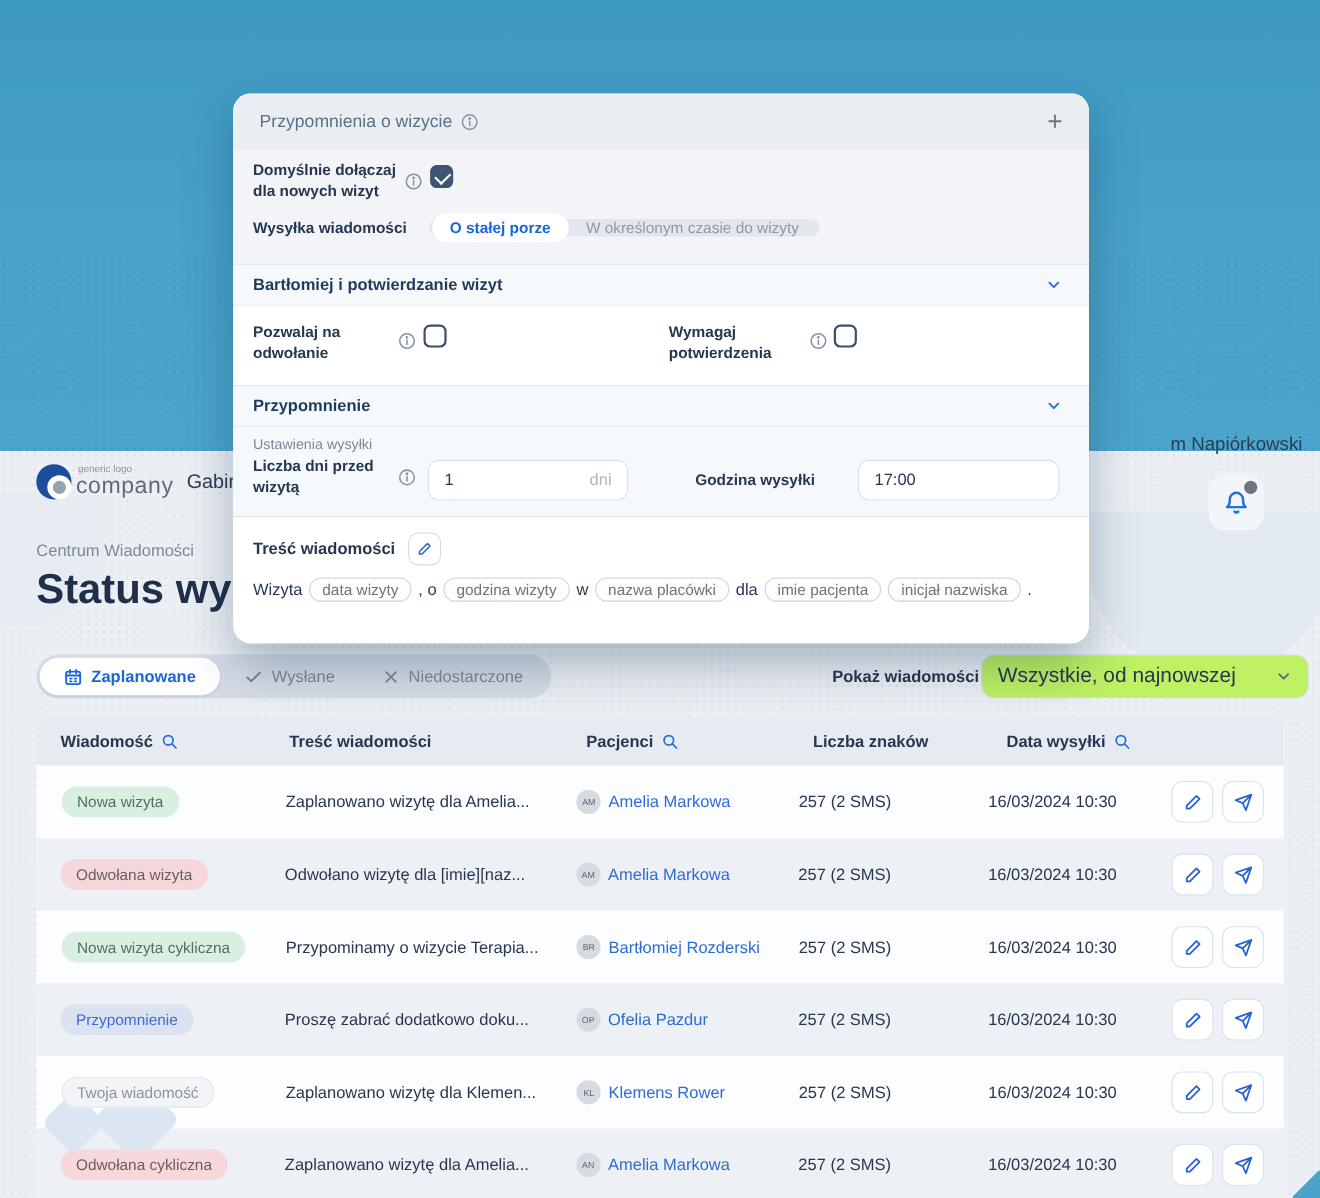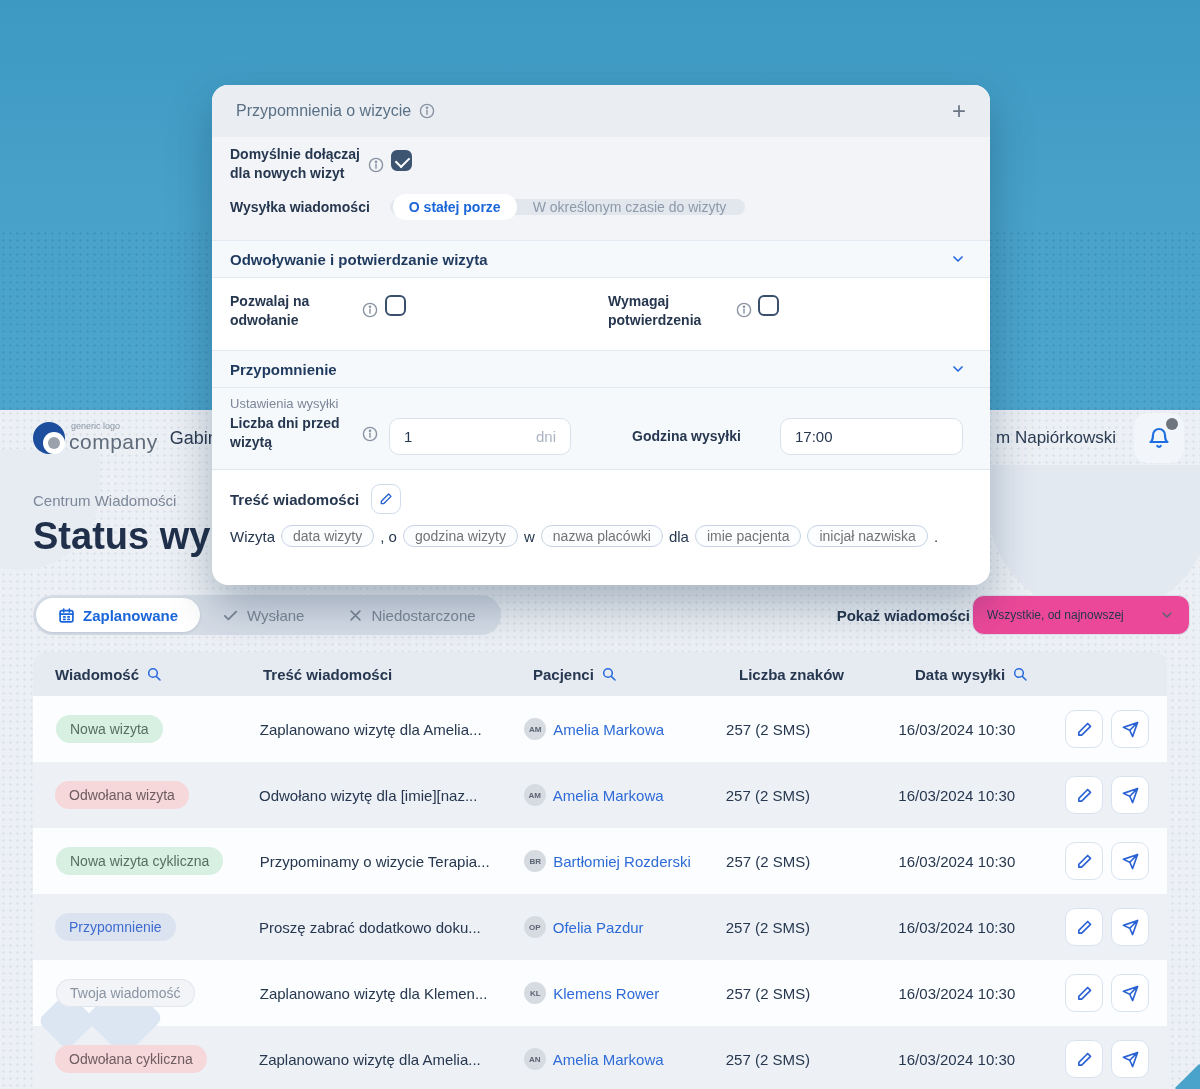--- a/index.html
+++ b/index.html
@@ -35,39 +35,39 @@
     display:flex; align-items:center; padding:0 16px 0 33px; z-index:2; }
   .logo-wrap { display:flex; align-items:flex-end; gap:4px; }
   .logo-mark { position:relative; width:32px; height:32px; }
   .logo-c1 { position:absolute; left:0; top:0; width:32px; height:32px; border-radius:50%; background:#1d4e9e; }
   .logo-c2 { position:absolute; left:10px; top:10px; width:22px; height:22px; border-radius:50%; background:#fff; }
   .logo-c3 { position:absolute; left:15px; top:15px; width:12px; height:12px; border-radius:50%; background:#9aa3ad; }
   .logo-text { line-height:1; padding-bottom:2px; }
   .logo-small { font-size:9px; color:#8a94a2; display:block; margin-left:2px; }
   .logo-name { font-size:21px; color:#5f6b7a; letter-spacing:.5px; }
   .app-name { font-size:18px; color:#2c3c52; margin-left:12px; font-weight:500; }
-  .header-right { margin-left:auto; display:flex; align-items:center; gap:18px; }
+  .header-right { margin-left:auto; display:flex; align-items:center; gap:18px;flex-direction:column; }
   .user-name { font-size:17px; color:#2c3c52; }
   .bell-box { position:relative; width:50px; height:50px; background:#f2f6fa; border-radius:14px;
     display:flex; align-items:center; justify-content:center; }
   .bell-badge { position:absolute; right:6px; top:5px; width:12px; height:12px; border-radius:50%; background:#6e757e; }
 
   .breadcrumb { position:absolute; left:33px; top:492px; font-size:15px; color:#7c8798; z-index:2; }
   .page-title { position:absolute; left:33px; top:515px; font-size:38px; font-weight:bold; color:#20304a; z-index:2; }
 
   
   .tabs-row { position:absolute; left:33px; top:595px; right:10px; height:40px; display:flex; align-items:center; z-index:2; }
   .tabs { display:flex; align-items:center; background:#d6dde7; border-radius:20px; padding:3px; height:40px; }
   .tab { display:flex; align-items:center; gap:8px; padding:0 22px; height:34px; font-size:15px; color:#7d8896; font-weight:500; border-radius:17px; }
   .tab.active { background:#fff; color:#1a66d9; font-weight:bold; box-shadow:0 1px 3px rgba(40,60,90,.15); }
   .tab .glyph { font-size:15px; }
   .filter { margin-left:auto; display:flex; align-items:center; gap:2px; }
   .filter-label { font-size:15px; font-weight:bold; color:#26374f; }
-  .select { width:218px; height:40px; background:#ec4899; border:1px solid #d7dfe9; border-radius:12px;
-    display:flex; align-items:center; padding:0 14px; font-size:12px; color:#26374f; }
+  .select { width:298px; height:40px; background:#bef264; border:1px solid #d7dfe9; border-radius:12px;
+    display:flex; align-items:center; padding:0 14px; font-size:19px; color:#26374f; }
   .select .chev { margin-left:auto; }
 
   
   .table { position:absolute; left:33px; top:652px; width:1134px; height:437px; z-index:2;
     border-radius:12px 12px 0 0; overflow:hidden; background:#fbfcfe; }
   .t-head { display:flex; align-items:center; height:44px; background:#e6ebf2; padding:0 16px; }
   .t-row { display:flex; align-items:center; height:66px; padding:0 16px; }
   .t-row.alt { background:#edf1f6; }
   .t-row:not(.alt) { background:#fbfdfe;padding-left:17px; }
   .c0 { width:214px; padding-left:6px; display:flex; align-items:center; gap:6px; }
@@ -77,21 +77,21 @@
   .c4 { width:170px; }
   .c5 { flex:1; display:flex; justify-content:flex-end; gap:8px; padding-right:2px; }
   .th { font-size:15px; font-weight:bold; color:#26374f; display:flex; align-items:center; gap:7px; }
   .cell-text { font-size:15px; color:#26374f; }
   .tag { display:inline-block; font-size:14px; padding:6px 14px; border-radius:15px; position:relative; z-index:2; }
   .tag[data-variant="green"] { background:#d8f0e2; color:#55705f; }
   .tag[data-variant="red"]   { background:#f6d7da; color:#6e5d60; }
   .tag[data-variant="blue"]  { background:#dbe3f1; color:#3e6bd0; }
   .tag[data-variant="grey"]  { background:#f2f4f7; color:#8a94a2; box-shadow:inset 0 0 0 1px #e2e7ee; }
   .avatar { width:22px; height:22px; border-radius:50%; background:#d6dbe2; color:#5a6472;
-    font-size:8px; font-weight:bold; display:flex; align-items:center; justify-content:center; flex:0 0 22px; }
+    font-size:8px; font-weight:normal; display:flex; align-items:center; justify-content:center; flex:0 0 22px; }
   .patient-link { font-size:15px; color:#2e6bd6; }
   .icon-btn { width:38px; height:38px; border-radius:10px; background:#fff; border:1px solid #d9e3f0;
     display:flex; align-items:center; justify-content:center; }
 
   
   .modal { position:absolute; left:212px; top:85px; width:778px; height:500px; background:#fff;
     border-radius:16px; box-shadow:0 20px 45px rgba(10,40,70,.30); z-index:10; overflow:hidden; }
   .m-header { height:52px; background:#eaeef3; display:flex; align-items:center; padding:0 24px; }
   .m-title { font-size:16px; color:#5a7085; font-weight:500; display:flex; align-items:center; gap:8px; }
   .m-plus { margin-left:auto; font-size:24px; color:#6b7685; line-height:1; }
@@ -474,21 +474,21 @@
       <div class="m-send-row">
         <span class="m-send-label">Wysyłka wiadomości</span>
         <div class="segmented">
           <span class="seg-opt active">O stałej porze</span>
           <span class="seg-opt">W określonym czasie do wizyty</span>
         </div>
       </div>
     </div>
 
     <div class="m-strip">
-      <span class="m-strip-title">Odwoływanie i potwierdzanie wizyta</span>
+      <span class="m-strip-title">Bartłomiej i potwierdzanie wizyt</span>
       <span class="chev">
         <svg width="16" height="16" viewBox="0 0 24 24" fill="none" stroke="#2a6bdb" stroke-width="2.6" stroke-linecap="round" stroke-linejoin="round">
             <path d="M6 9l6 6 6-6"></path>
           </svg>
       </span>
     </div>
 
     <div class="m-checksrow">
       <div class="m-label-2line lbl-cancel">
         <span>Pozwalaj na</span><br><span>odwołanie</span>

